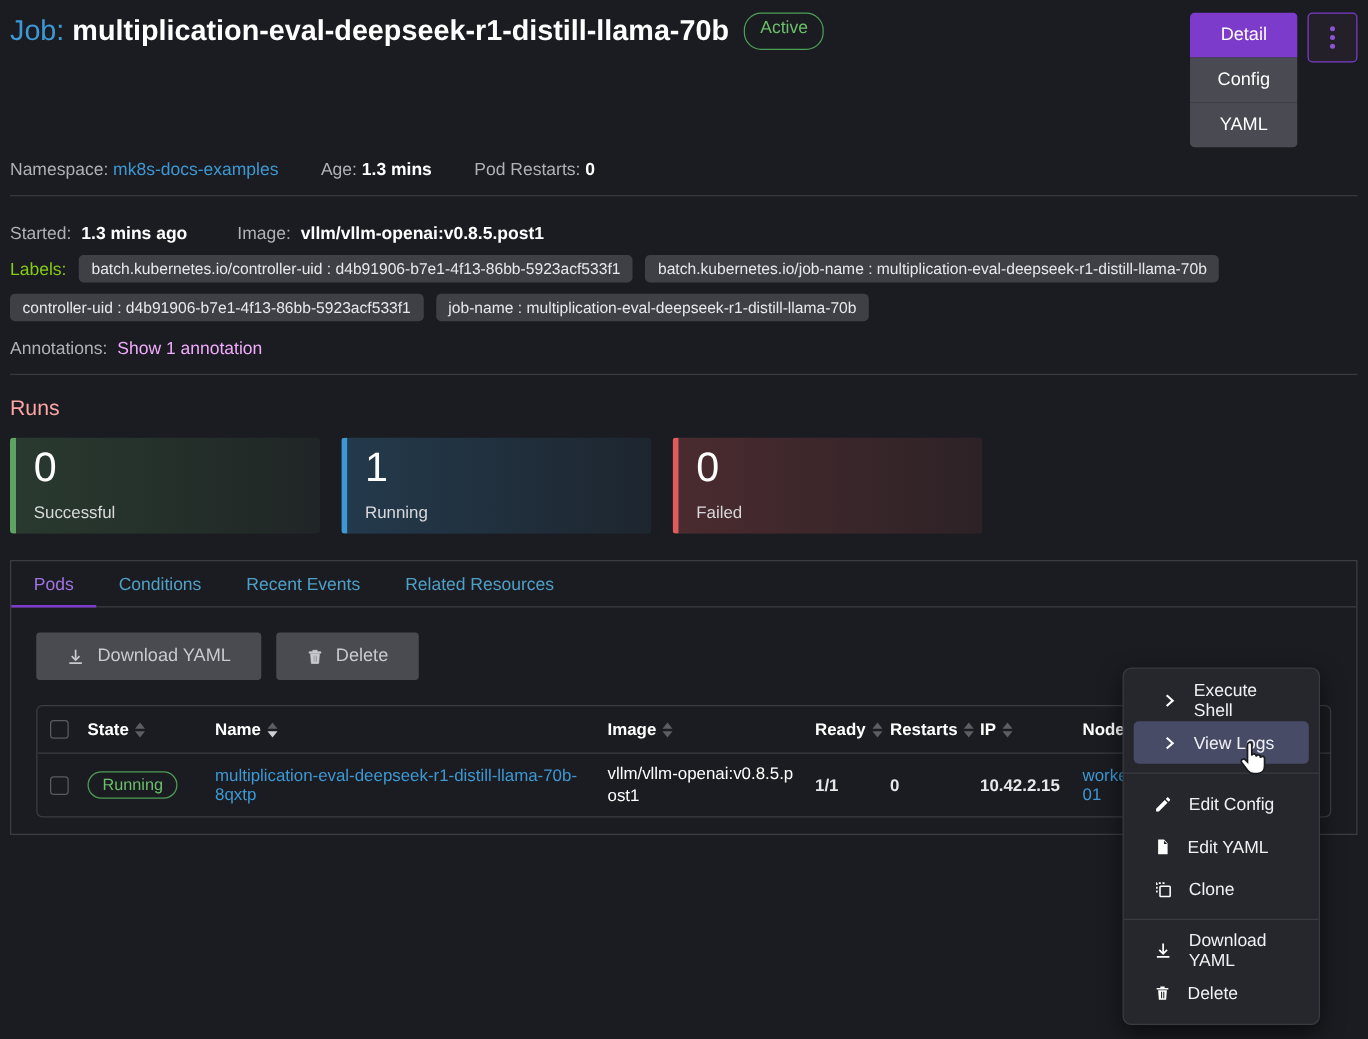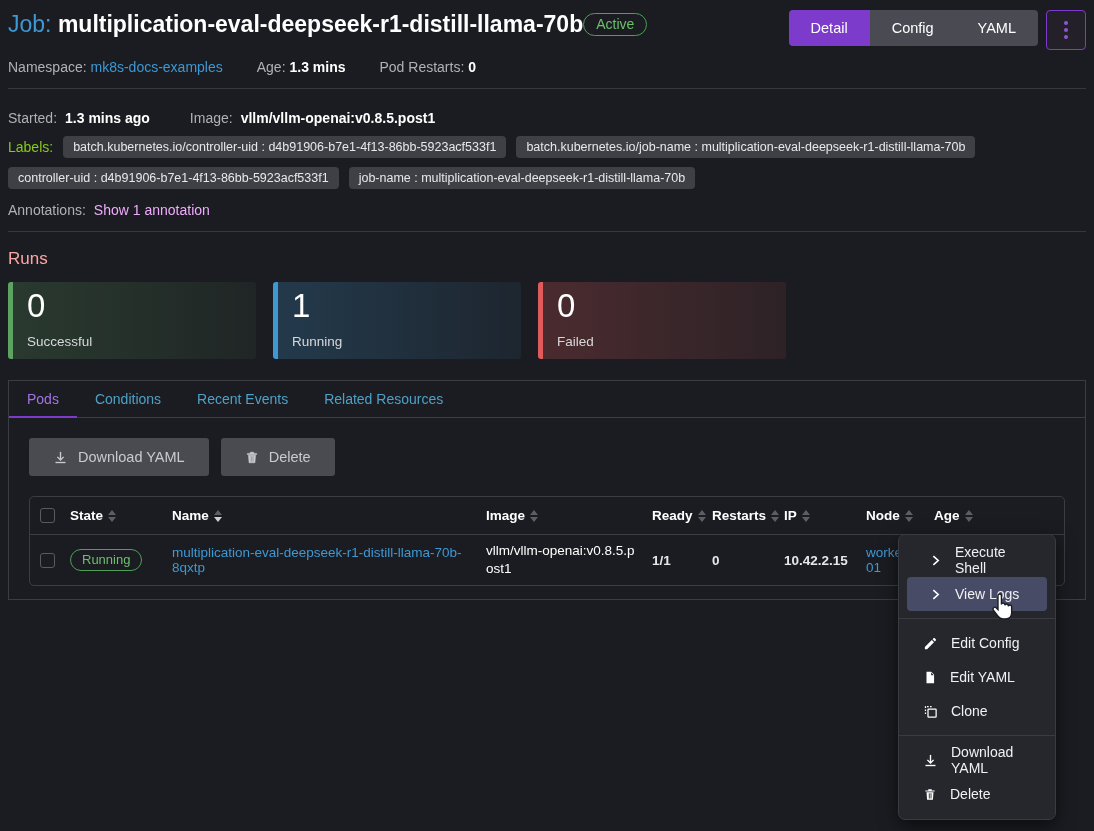--- a/index.html
+++ b/index.html
@@ -9,28 +9,28 @@
     color:#e4e4e8;
     font-family:"Liberation Sans", sans-serif;
     position:relative;
     overflow:hidden;
     font-size:14px;
   }
   .page { padding:10px 8px 0 8px; position:relative; }
 
   
   .header-row { display:flex; align-items:flex-start; justify-content:space-between; }
-  .title-wrap { display:flex; align-items:center; }
+  .title-wrap { display:flex; gap:12px; }
   h1 { font-size:23px; font-weight:600; color:#fff; line-height:1.3; }
   .type-label { color:#3d98d3; font-weight:400; }
   .pill {
     display:inline-block; border:1px solid #4e9e57; color:#6bbf6b;
     border-radius:14px; padding:2px 12px 3px; font-size:14px; white-space:nowrap;
   }
-  .btn-group { display:flex; border-radius:4px; overflow:hidden; }
+  .btn-group { display:flex; border-radius:4px; overflow:hidden;flex-direction:column; }
   .btn-group .seg {
     padding:10px 22px; font-size:14.5px; color:#fff; background:#4a4b52;
     border:none; cursor:pointer; font-family:inherit;
   }
   .btn-group .seg.active { background:#7d3bcc; }
   .kebab-btn {
     width:40px; height:40px; margin-left:8px; border:1px solid #7d3bcc;
     border-radius:4px; background:#232029; display:flex; align-items:center;
     justify-content:center; cursor:pointer;
   }

